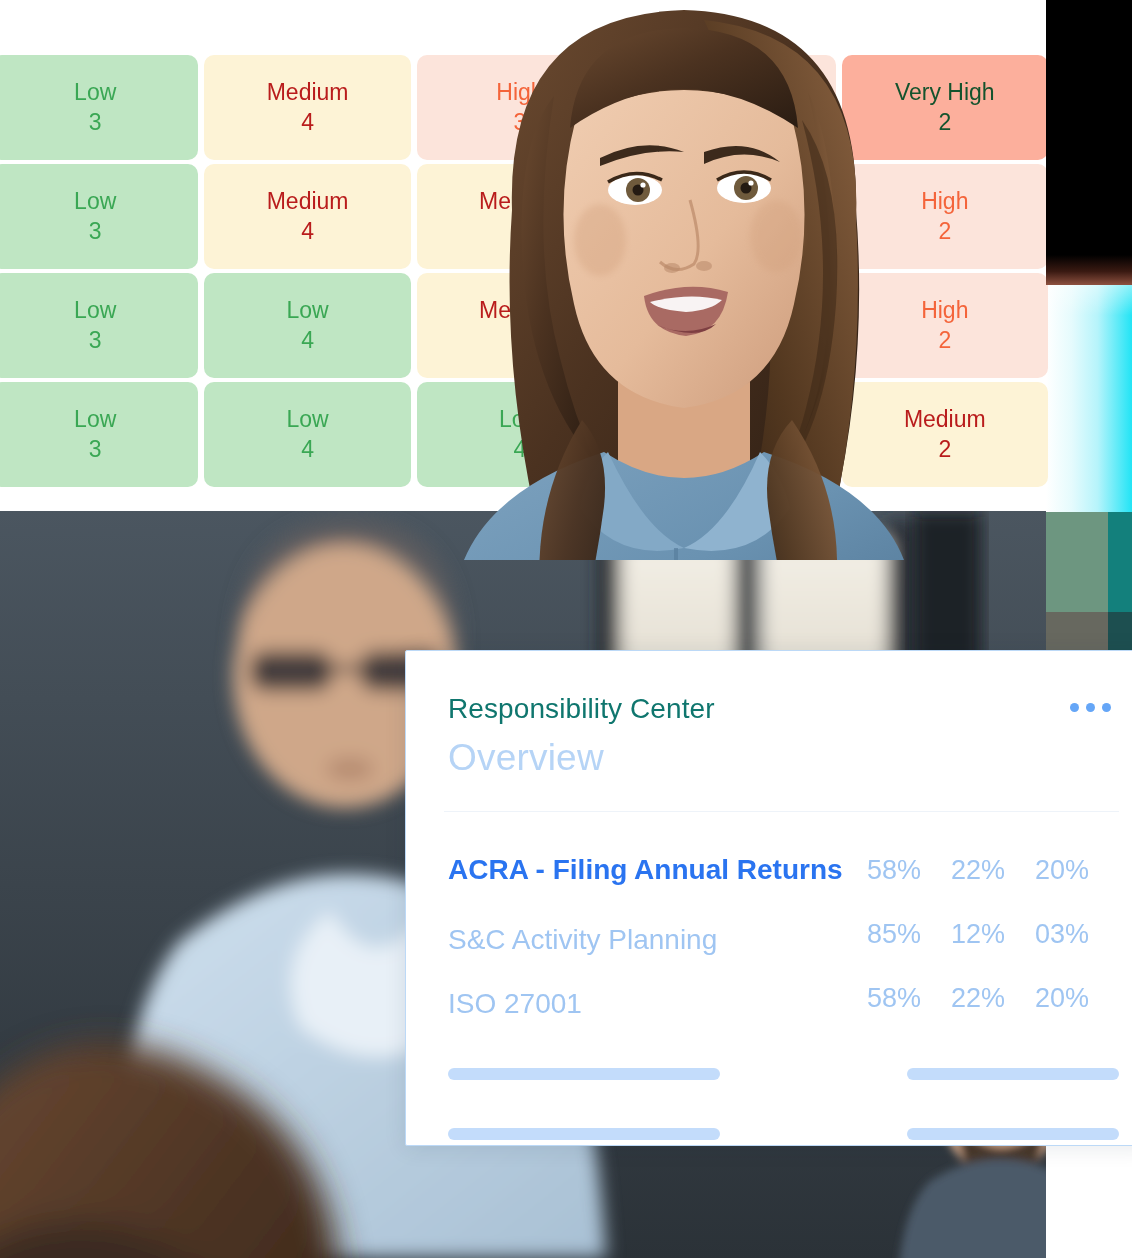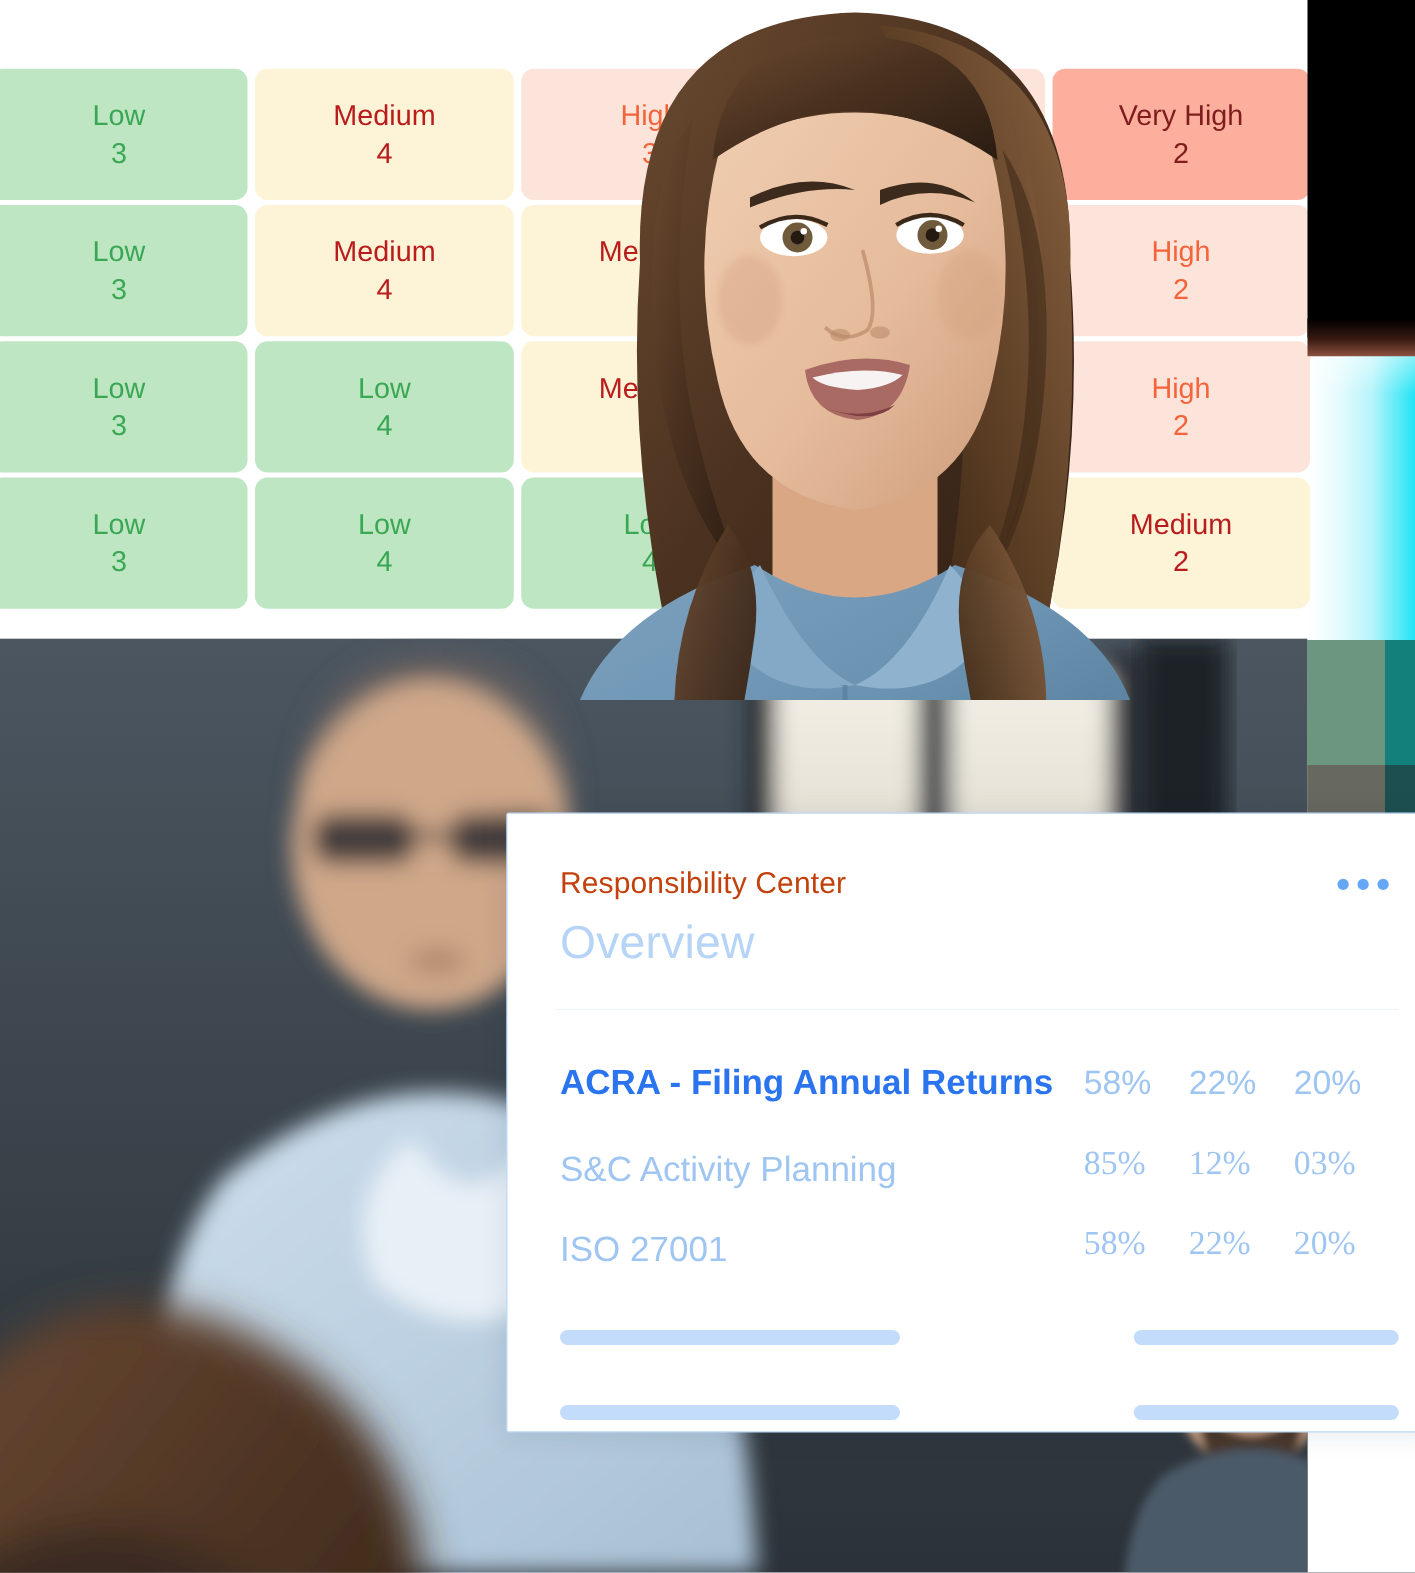--- a/index.html
+++ b/index.html
@@ -63,21 +63,21 @@
     display:flex; flex-direction:column; align-items:center; justify-content:center;
     line-height:1.28;
     font-size:23px;
   }
   .cell .lbl { font-weight:400; }
   .cell .num { font-weight:400; }
 
   .sev-low      { background:#bfe6c3; color:#3aa754; }
   .sev-medium   { background:#fdf3d6; color:#b91c1c; }
   .sev-high     { background:#fce4db; color:#f4643a; }
-  .sev-veryhigh { background:#fcaf9c; color:#7f1d1d; }
+  .sev-veryhigh { background:#fcaf9c; color:#14532d; }
 
   
   .photo-bottom {
     position:absolute; left:0; top:511px; width:1046px; height:747px;
     overflow:hidden;
     background:#2c3238;
   }
 
   
   .rc-card {
@@ -86,21 +86,21 @@
     border:1px solid #bcd9f7;
     border-radius:2px;
     box-shadow:0 2px 22px rgba(20,40,70,.10);
     padding:42px 0 0 0;
   }
   .rc-head {
     display:flex; align-items:flex-start; justify-content:space-between;
     padding:0 38px 0 42px;
   }
   .rc-breadcrumb {
-    font-size:24px; color:#c2410c; letter-spacing:.1px;
+    font-size:28px; color:#0f766e; letter-spacing:.1px;
   }
   .rc-dots { display:flex; gap:7px; padding-top:10px; cursor:pointer; }
   .rc-dots i { width:9px; height:9px; border-radius:50%; background:#65a6f7; display:block; }
 
   .rc-title {
     font-size:37px; color:#b6d4f6; font-weight:400;
     padding:12px 42px 0 42px; letter-spacing:.2px;
   }
   .rc-divider {
     height:1px; background:#eef3f9; margin:32px 30px 0 38px;
@@ -110,21 +110,21 @@
   .rc-row {
     display:flex; align-items:center; height:64px;
   }
   .rc-row .rname { font-size:28px; flex:1; }
   .rc-row .pct {
     font-size:27px; width:84px; 
   }
   .rc-row.active .rname { color:#2a74f0; font-weight:700; }
   .rc-row.active .pct   { color:#9fc5f2; }
   .rc-row.muted  .rname { color:#9fc5f2;margin-top:12px; }
-  .rc-row.muted  .pct   { color:#9fc5f2;font-family:Liberation Serif, serif; }
+  .rc-row.muted  .pct   { color:#9fc5f2; }
 
   
   .rc-skels { padding:14px 30px 0 42px; }
   .skel-row { display:flex; align-items:center; height:60px; }
   .skel { height:12px; border-radius:7px; background:#c3dcfb; }
   .skel-left  { width:272px; }
   .skel-spacer{ flex:1; }
   .skel-right { width:212px; }
 </style>
 </head>

